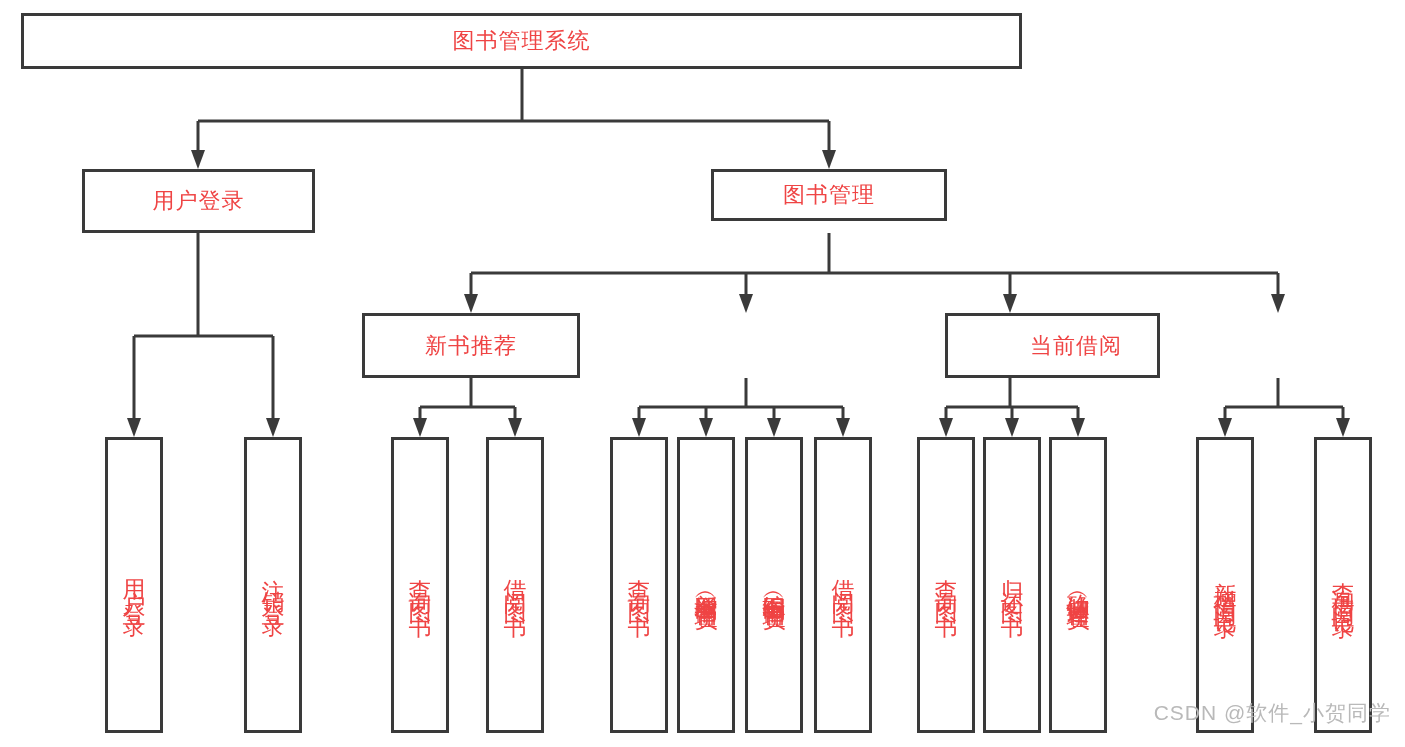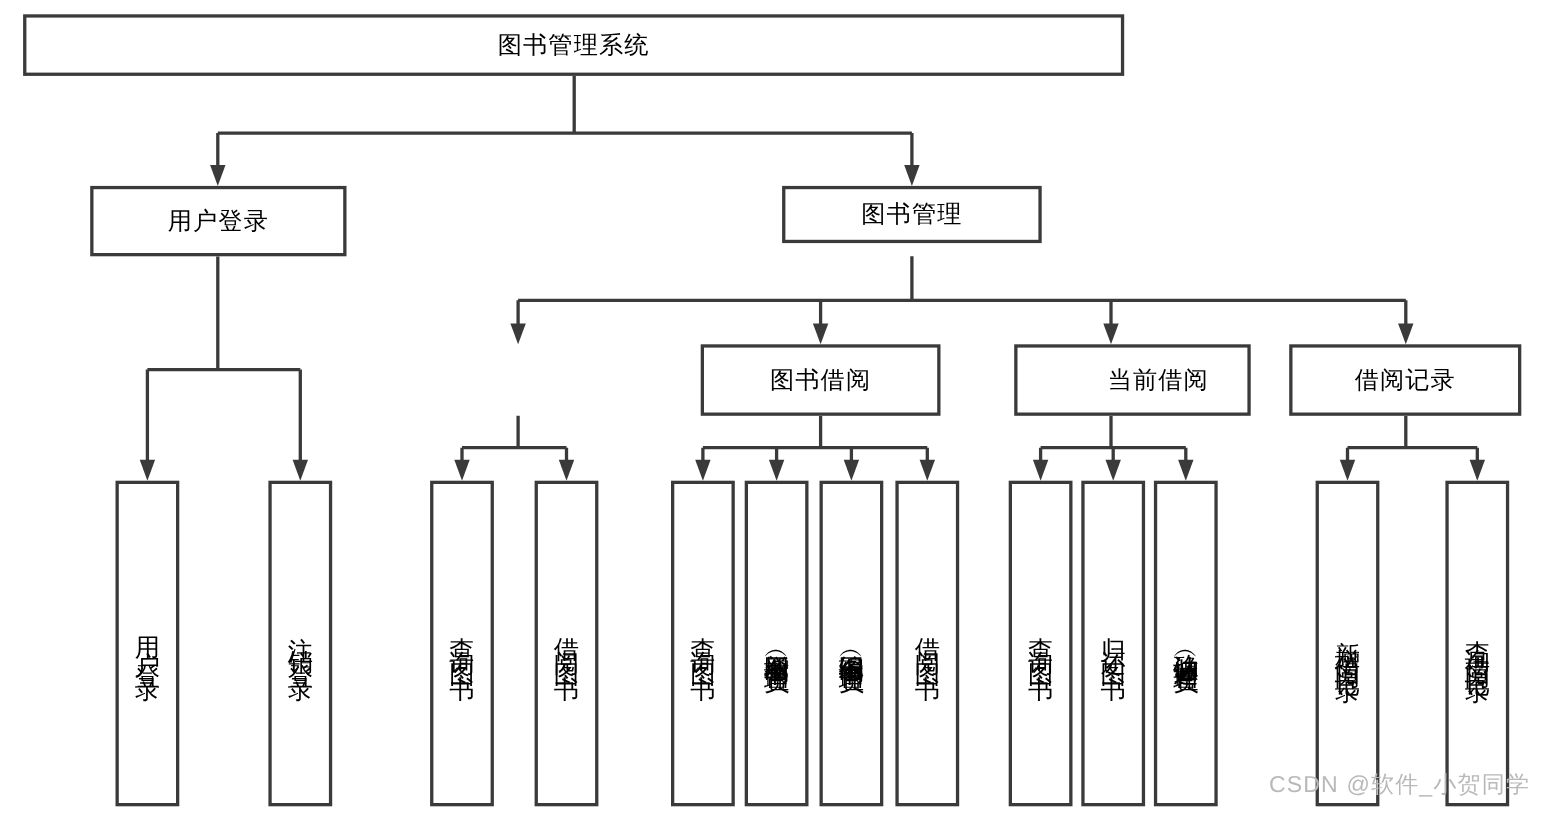--- a/index.html
+++ b/index.html
@@ -14,21 +14,21 @@
   #wires {
     position: absolute;
     left: 0; top: 0;
     width: 1405px; height: 747px;
   }
   .node {
     position: absolute;
     box-sizing: border-box;
     background: #ffffff;
     border: 3px solid #3a3a3a;
-    color: #000000;
+    color: #ef4444;
     display: flex;
     align-items: center;
     justify-content: center;
     text-align: center;
   }
   .node.h span { font-size: 22px; letter-spacing: 1px; white-space: nowrap; }
   .node.v span {
     writing-mode: vertical-rl;
     text-orientation: mixed;
     font-size: 23px;
@@ -37,21 +37,21 @@
   .ls-wide  span { letter-spacing: 12px; }
   .ls-mid   span { letter-spacing: 7px; }
   .ls-tight span { letter-spacing: 2px; font-size: 22px; }
 
   
   .n-root { left: 21px;  top: 13px;  width: 1001px; height: 56px; }
   .n-l2a  { left: 82px;  top: 169px; width: 233px;  height: 64px; }
   .n-l2b  { left: 711px; top: 169px; width: 236px;  height: 52px; }
   .n-l3a  { left: 362px; top: 313px; width: 218px;  height: 65px; }
   .n-l3b  { left: 637px; top: 313px; width: 218px;  height: 65px; }
-  .n-l3c  { left: 922px; top: 313px; width: 215px;  height: 65px; padding-left: 47px; }
+  .n-l3c  { left: 945px; top: 313px; width: 215px;  height: 65px; padding-left: 47px; }
   .n-l3d  { left: 1172px;top: 313px; width: 211px;  height: 65px; }
   .leaf   { top: 437px; width: 58px; height: 296px; }
   .n-a1 { left: 105px; }  .n-a2 { left: 244px; }
   .n-b1 { left: 391px; }  .n-b2 { left: 486px; }
   .n-c1 { left: 610px; }  .n-c2 { left: 677px; }
   .n-c3 { left: 745px; }  .n-c4 { left: 814px; }
   .n-d1 { left: 917px; }  .n-d2 { left: 983px; }  .n-d3 { left: 1049px; }
   .n-e1 { left: 1196px; } .n-e2 { left: 1314px; }
 
   #watermark {
@@ -104,28 +104,25 @@
     <span>图书管理系统</span>
   </div>
 
   <div class="node h n-l2a">
     <span>用户登录</span>
   </div>
   <div class="node h n-l2b">
     <span>图书管理</span>
   </div>
 
-  <div class="node h n-l3b">
-    <span>图书借阅</span>
+  <div class="node h n-l3a">
+    <span>新书推荐</span>
   </div>
   <div class="node h n-l3c">
     <span>当前借阅</span>
-  </div>
-  <div class="node h n-l3d">
-    <span>借阅记录</span>
   </div>
 
   <div class="node v leaf ls-wide n-a1">
     <span>用户登录</span>
   </div>
   <div class="node v leaf ls-wide n-a2">
     <span>注销登录</span>
   </div>
 
   <div class="node v leaf ls-wide n-b1">

